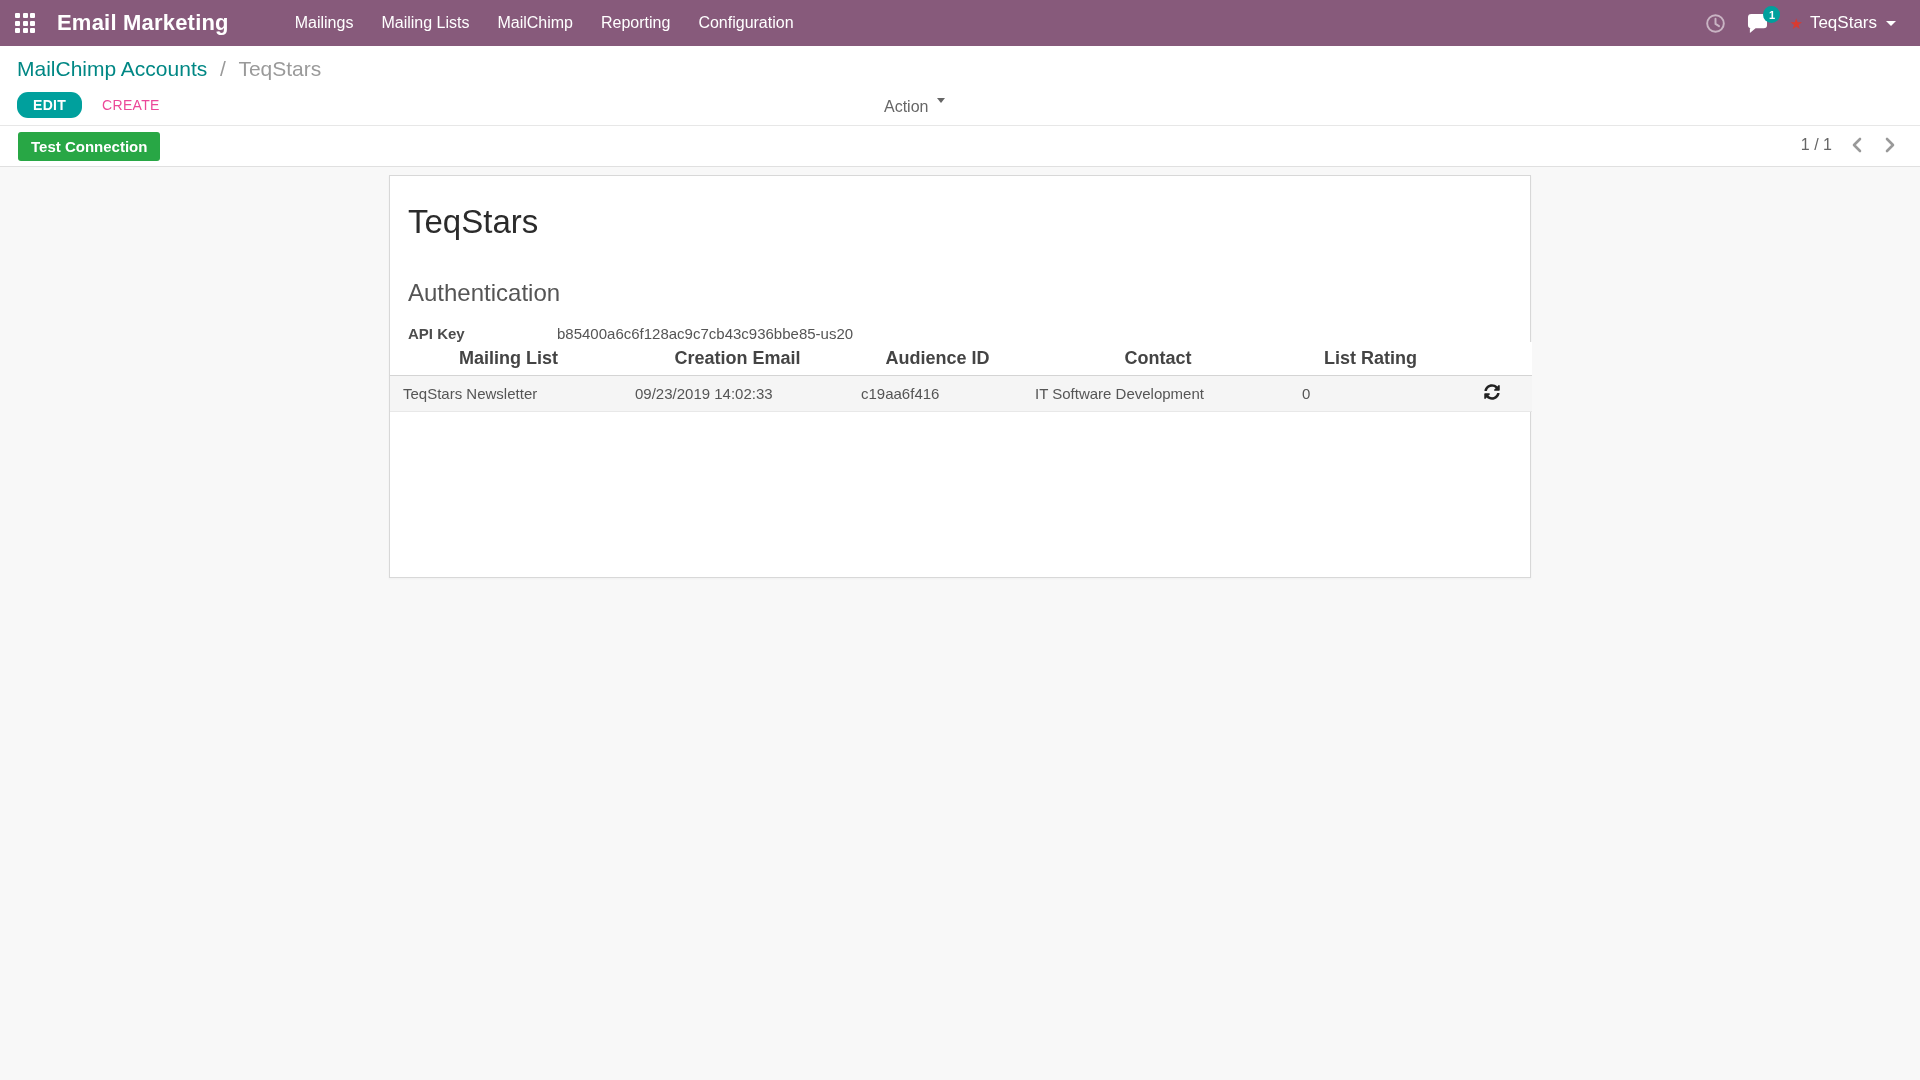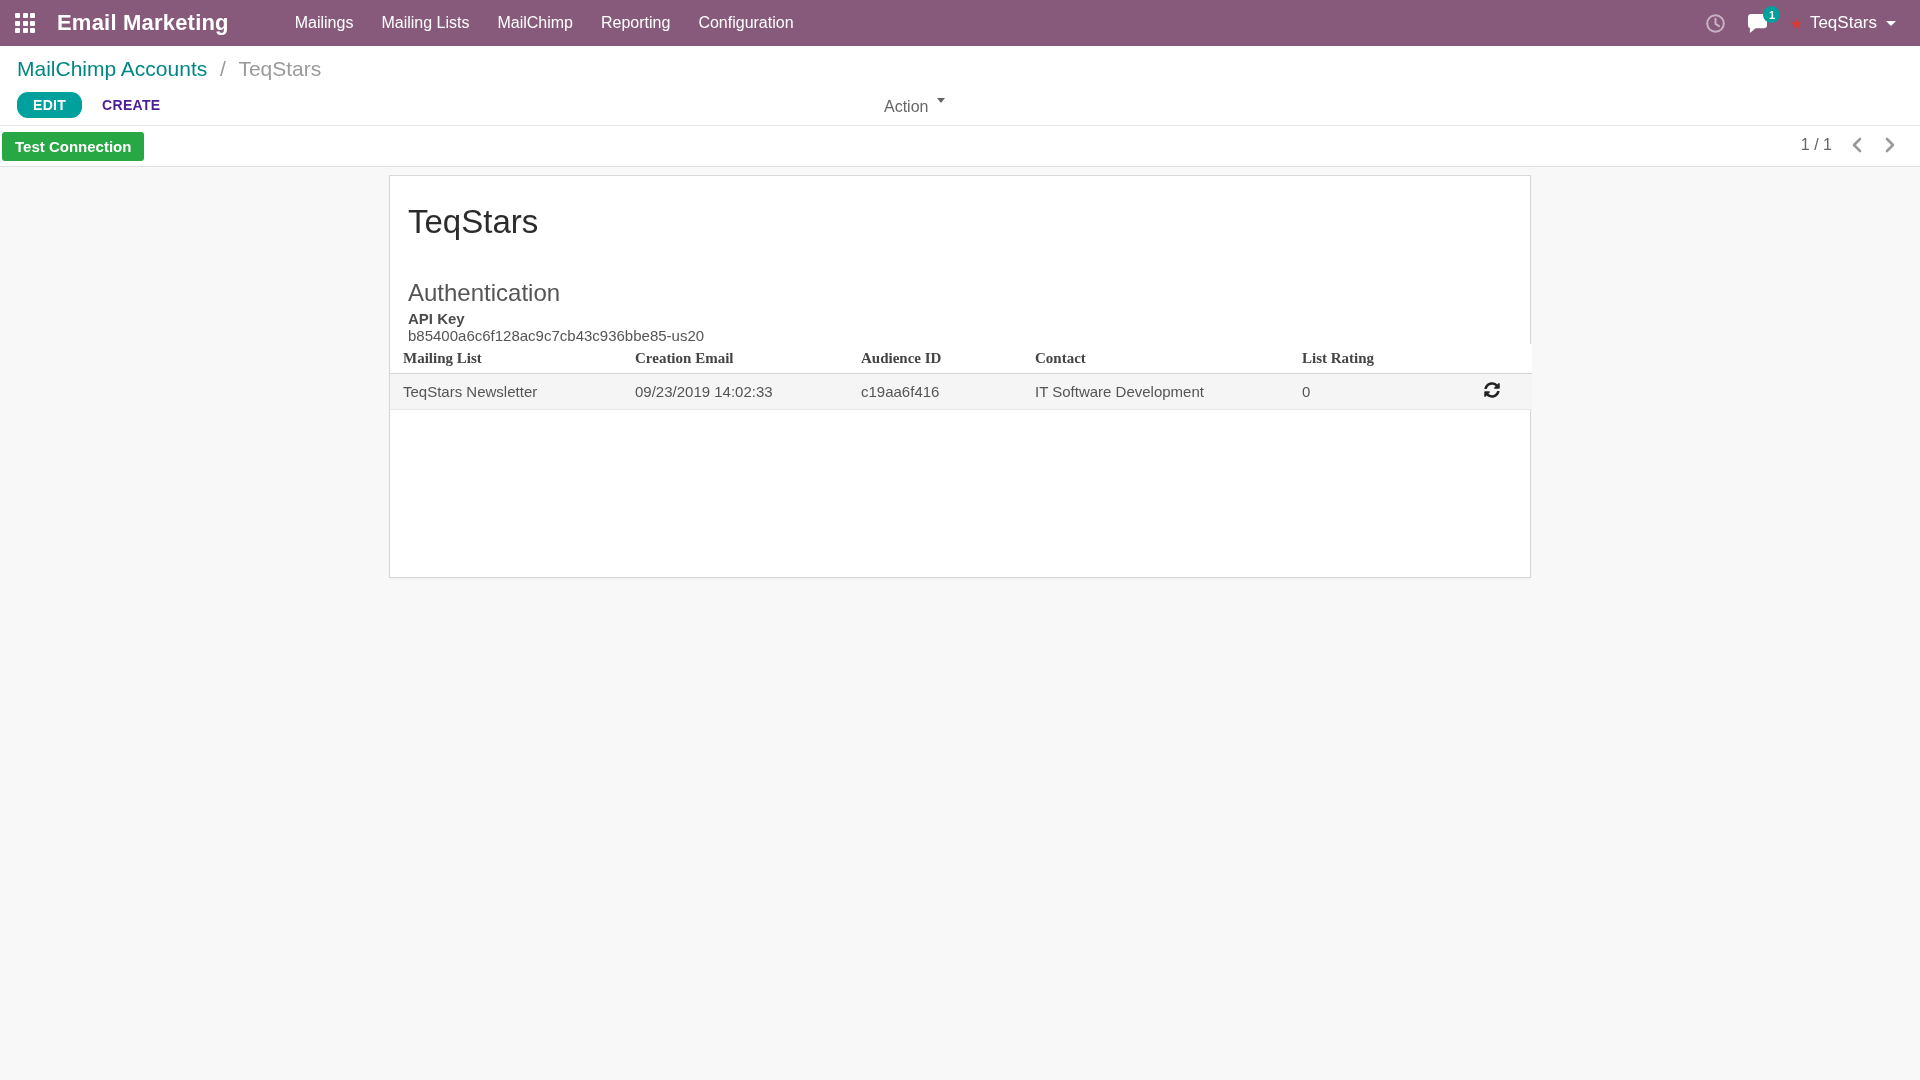--- a/index.html
+++ b/index.html
@@ -36,66 +36,66 @@
   .breadcrumb-parent { color: #008784; cursor: pointer; }
   .breadcrumb-sep { color: #999; margin: 0 7px; }
   .breadcrumb-current { color: #9a9a9a; }
   .cp-buttons { margin-top: 11px; display: flex; align-items: center; }
   .btn-edit {
     background: #00A09D; color: #fff; border: none; font-size: 14px; font-weight: bold;
     padding: 5px 16px; border-radius: 11px; cursor: pointer; letter-spacing: .3px;
     font-family: "Liberation Sans", sans-serif;
   }
   .btn-create {
-    background: transparent; color: #4c1d95; border: none; font-size: 14px; font-weight: bold;
+    background: transparent; color: #ec4899; border: none; font-size: 14px; font-weight: normal;
     padding: 5px 14px; cursor: pointer; letter-spacing: .3px; margin-left: 6px;
     font-family: "Liberation Sans", sans-serif;
   }
   .action-dd { position: absolute; left: 884px; top: 52px; display: flex; align-items: flex-start;
     gap: 7px; color: #666; font-size: 16px; cursor: pointer; }
   .action-dd .caret-down { border-top-color: #666; border-left-width: 4px; border-right-width: 4px; }
   .pager { position: absolute; right: 22px; top: 50px; display: flex; align-items: center; gap: 17px; margin-top: 40px; }
   .pager-value { color: #666; font-size: 16px; }
   .pager-btn { cursor: pointer; display: flex; align-items: center; }
 
   
   .statusbar { background: #fff; height: 42px; border-top: 1px solid #e7e7e7;
-    border-bottom: 1px solid #e0e0e0; display: flex; align-items: center; padding-left: 2px; }
+    border-bottom: 1px solid #e0e0e0; display: flex; align-items: center; padding-left: 18px; }
   .btn-success {
     background: #28a745; color: #fff; border: none; font-size: 15px; font-weight: bold;
     padding: 6px 13px; border-radius: 3px; cursor: pointer;
     font-family: "Liberation Sans", sans-serif;
   }
 
   
   .content { height: 912px; background: #f8f8f8; overflow: auto; }
   .sheet {
     width: 1142px; min-height: 403px; margin: 8px auto; background: #fff;
     border: 1px solid #d8d8d8; box-shadow: 0 1px 2px rgba(0,0,0,.04);
   }
   .sheet-pad { padding: 0 18px; }
   .sheet-title { margin-top: 27px; font-size: 33px; color: #2b2b2b; font-weight: 400; }
   .section-heading { margin-top: 38px; font-size: 24px; color: #555; font-weight: 400; }
-  .field-row { margin-top: 3px; display: flex; font-size: 15px; flex-direction: column; }
+  .field-row { margin-top: 18px; display: flex; font-size: 15px; }
   .field-label { width: 149px; font-weight: bold; color: #4c4c4c; }
   .field-value { color: #555; }
 
   .tabs { margin-top: 40px; display: flex; border-bottom: 1px solid #dee2e6; padding-left: 18px; }
   .tab {
     font-size: 15px; color: #555; padding: 5px 17px 6px; cursor: pointer;
     border: 1px solid #dee2e6; background: #fff; margin-bottom: -1px; margin-right: 2px;
   }
   .tab.active {
     color: #4c4c4c; border-top: 3px solid #875A7B; border-bottom: 1px solid #fff; padding-top: 3px;
   }
 
   table.o-list { width: 100%; border-collapse: collapse; table-layout: fixed; }
   .o-list th {
-    text-align: left; font-size: 15px; font-weight: bold; color: #444;
-    padding: 6px 8px 6px 13px; border-bottom: 1px solid #d4d4d4; background: #fff; font-family: Liberation Serif, serif;
+    text-align: center; font-size: 18px; font-weight: bold; color: #444;
+    padding: 6px 8px 6px 13px; border-bottom: 1px solid #d4d4d4; background: #fff;
   }
   .o-list td {
     font-size: 15px; color: #555; padding: 8px 8px 8px 13px; background: #f5f5f5;
     border-bottom: 1px solid #e8e8e8; overflow: hidden; white-space: nowrap;
   }
   .col-1 { width: 232px; } .col-2 { width: 226px; } .col-3 { width: 174px; }
   .col-4 { width: 267px; } .col-5 { width: 158px; margin-top: 34px; } .col-6 { width: 85px; }
   .cell-icon { text-align: center; cursor: pointer; }
 </style>
 </head>

